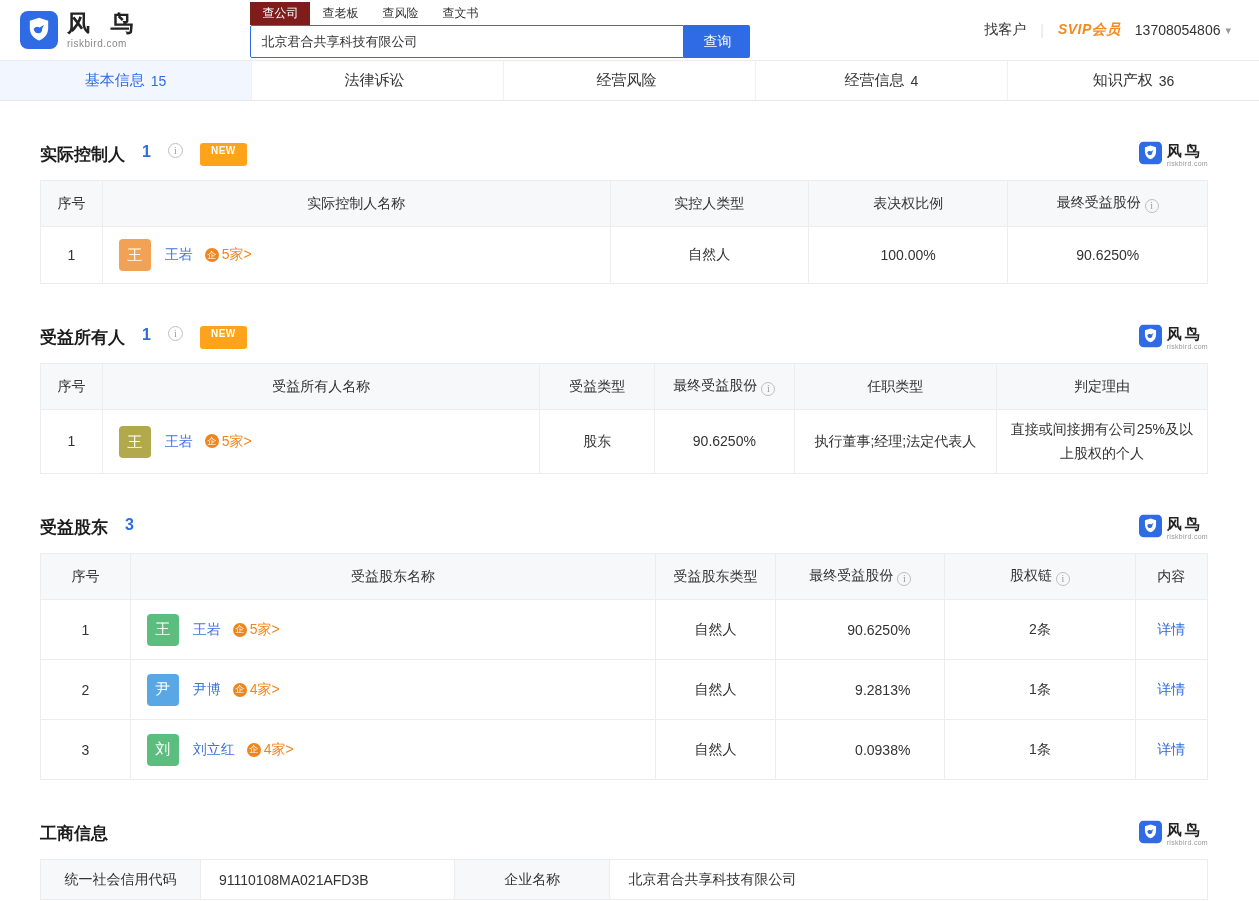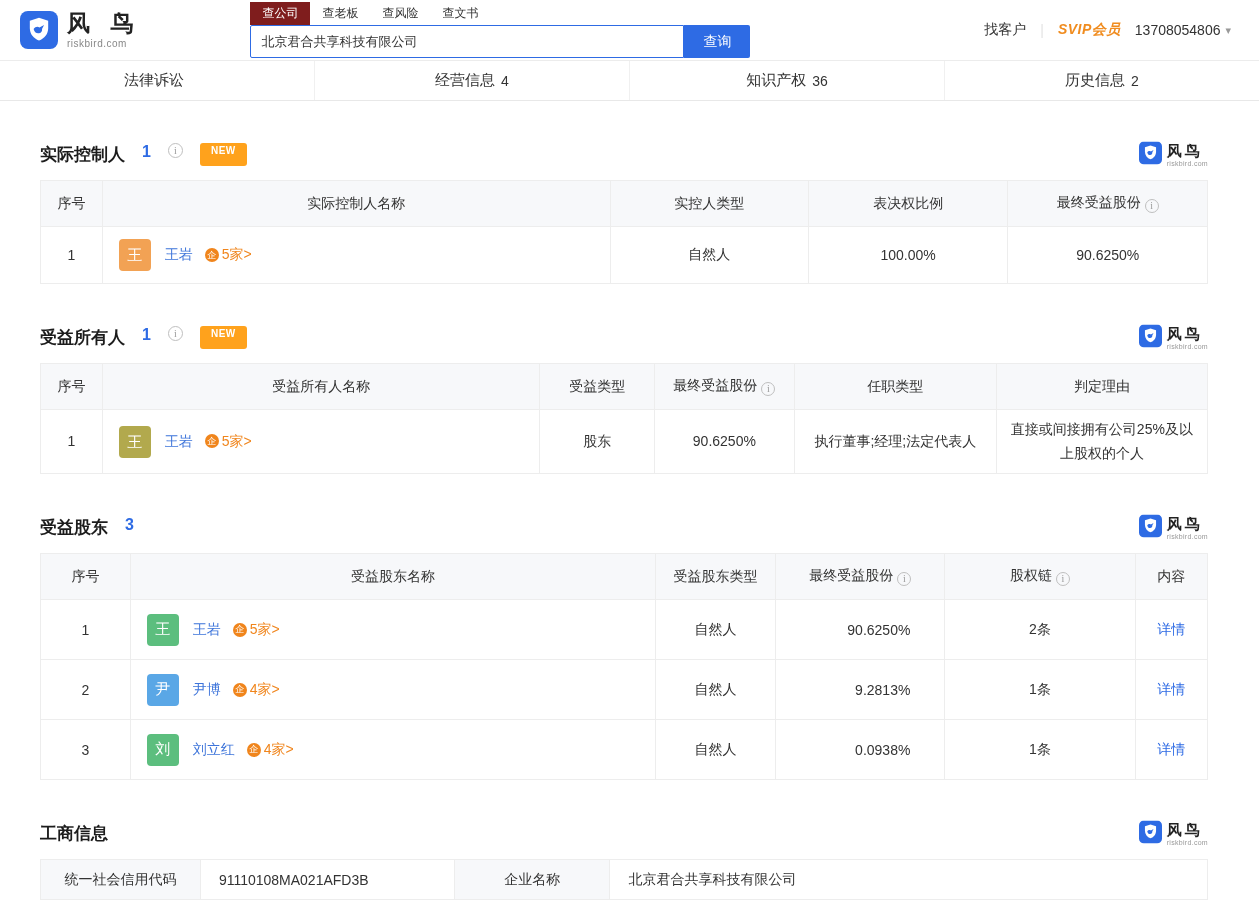--- a/index.html
+++ b/index.html
@@ -119,35 +119,39 @@
     <span class="divider">|</span>
     <span class="svip">SVIP会员</span>
     <span class="phone">
       <span>13708054806</span>
       <span class="caret">▾</span>
     </span>
   </div>
 </header>
 
 <nav class="tabbar">
+  <div class="tab active">
+    <span>基本信息</span>
+    <span class="count">15</span>
+  </div>
   <div class="tab">
     <span>法律诉讼</span>
     <span class="count"></span>
   </div>
   <div class="tab">
+    <span>经营风险</span>
+    <span class="count"></span>
+  </div>
+  <div class="tab">
     <span>经营信息</span>
     <span class="count">4</span>
   </div>
   <div class="tab">
     <span>知识产权</span>
     <span class="count">36</span>
-  </div>
-  <div class="tab">
-    <span>历史信息</span>
-    <span class="count">2</span>
   </div>
 </nav>
 
 <main class="content">
 
   <section>
     <div class="section-head first">
       <span class="sec-title">实际控制人</span>
       <span class="sec-count">1</span>
       <span class="info-icon">

